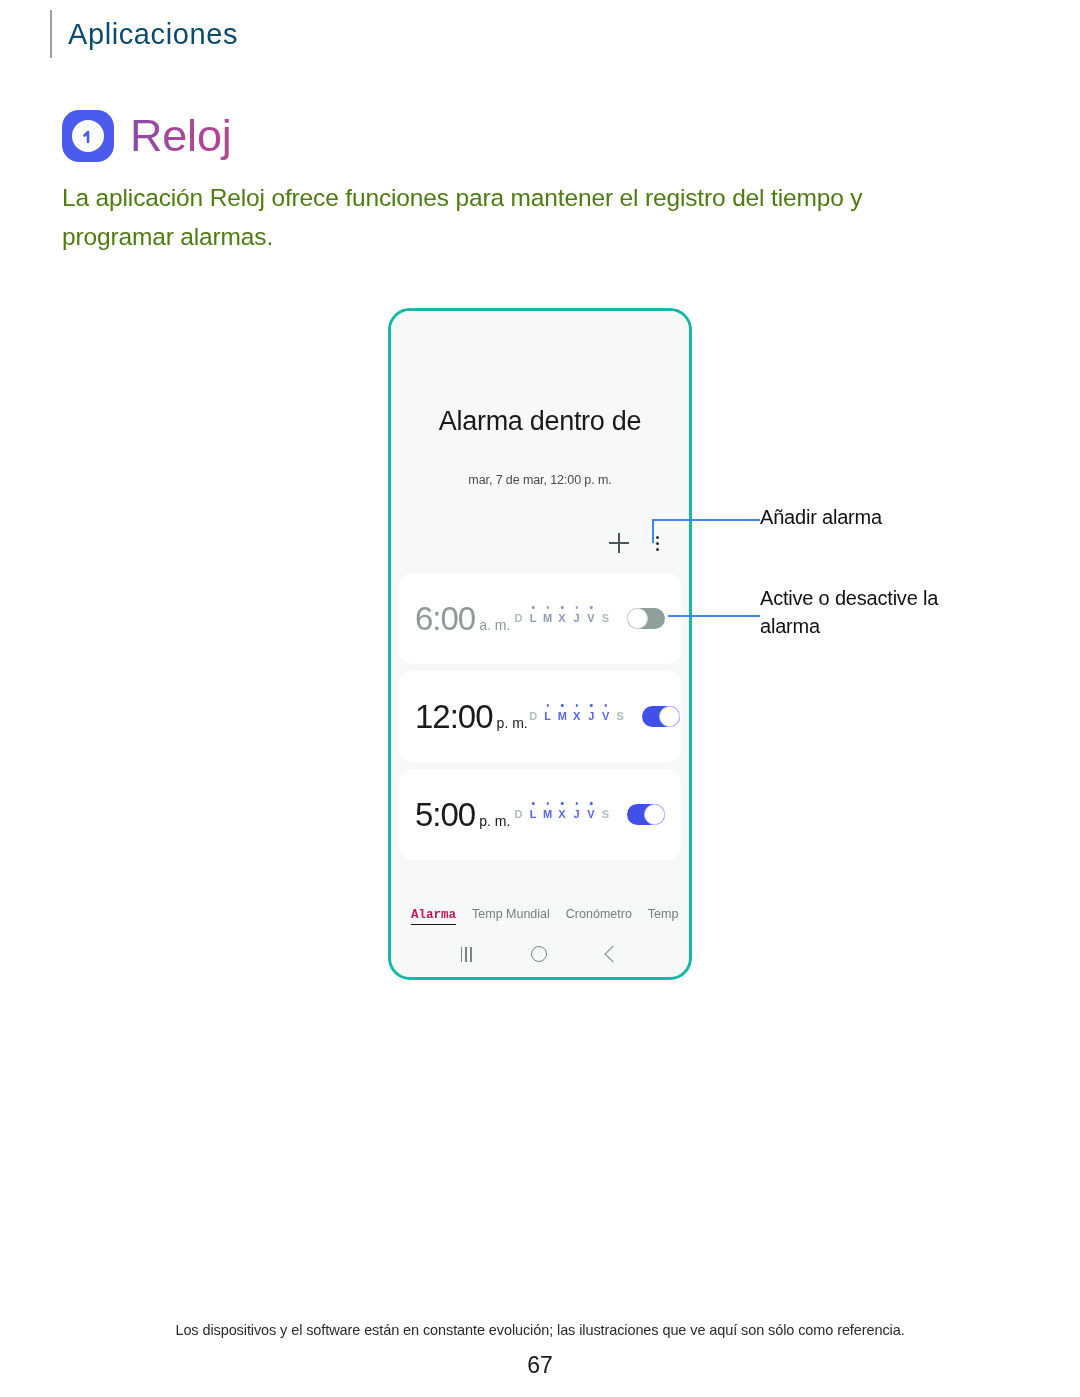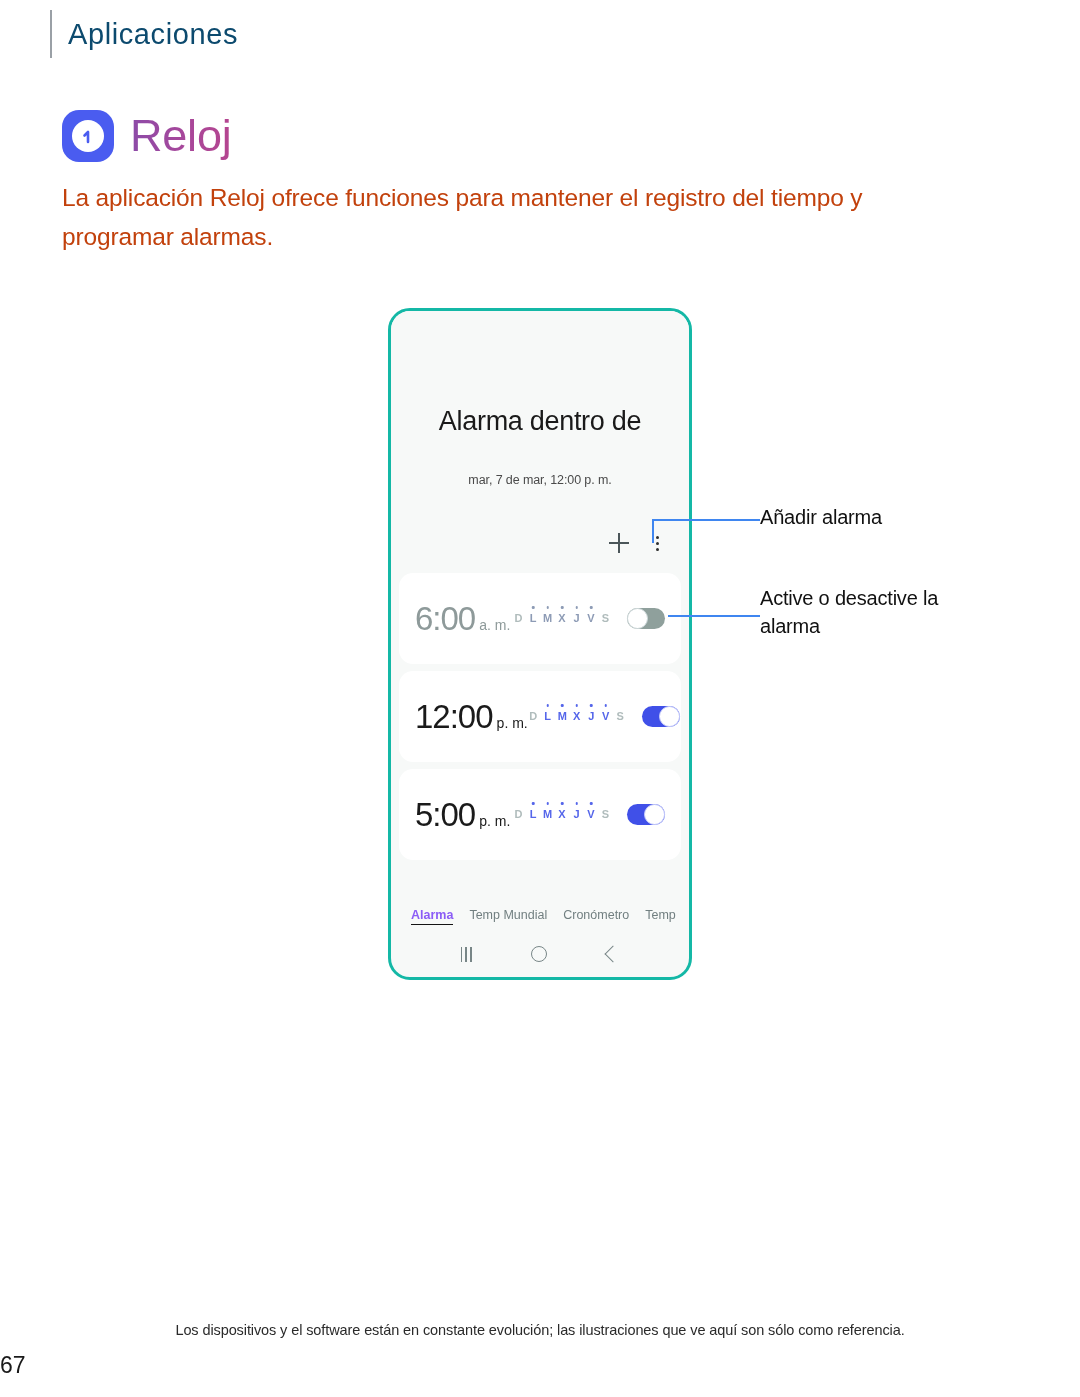--- a/index.html
+++ b/index.html
@@ -75,21 +75,21 @@
     line-height: 1.05;
   }
 
   .app-desc {
     position: absolute;
     left: 62px;
     top: 178px;
     width: 880px;
     font-size: 24.5px;
     line-height: 39px;
-    color: #c2410c;
+    color: #4d7c0f;
     letter-spacing: -0.15px;
   }
 
   
   .phone {
     position: absolute;
     left: 388px;
     top: 308px;
     width: 304px;
     height: 672px;
@@ -237,24 +237,25 @@
     display: flex;
     align-items: baseline;
     padding-left: 20px;
     gap: 16px;
     font-size: 12.5px;
     color: #717f80;
     white-space: nowrap;
     overflow: hidden;
   }
   .phone-tabs .tab.active {
-    color: #8b5cf6;
+    color: #be185d;
     font-weight: 700;
     border-bottom: 1.6px solid #141414;
     padding-bottom: 2px;
+    font-family: Liberation Mono, monospace;
   }
 
   .phone-nav {
     position: absolute;
     bottom: 0;
     left: 0; right: 0;
     height: 46px;
     display: flex;
     align-items: center;
     justify-content: space-around;
@@ -293,20 +294,21 @@
     top: 1322px;
     text-align: center;
     font-size: 14.5px;
     color: #2a2a2a;
     letter-spacing: -0.1px;
   }
   .page-number {
     position: absolute;
     left: 0; right: 0;
     top: 1352px;
+    text-align: center;
     font-size: 23px;
     color: #1a1a1a;
   }
 </style>
 </head>
 <body>
 
 <div class="page-header">
   <div class="header-rule"></div>
   <div class="header-title">Aplicaciones</div>

